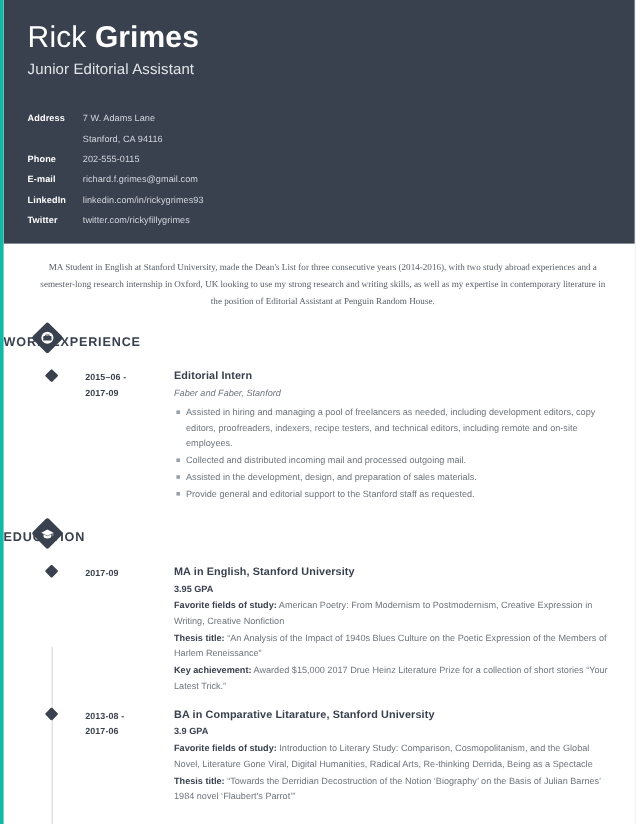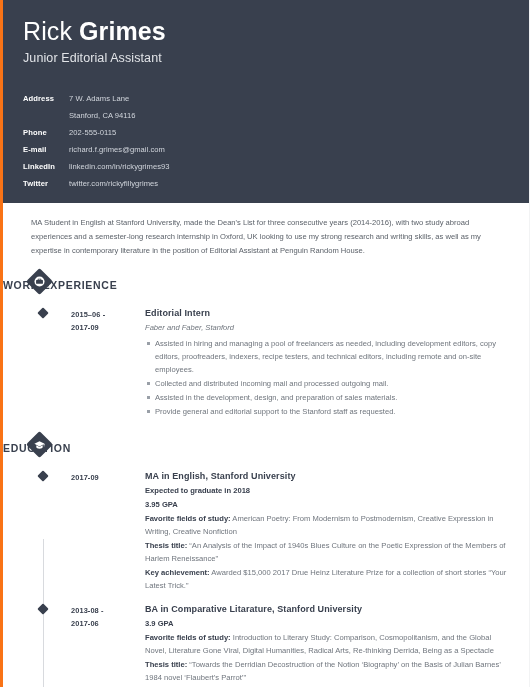--- a/index.html
+++ b/index.html
@@ -8,21 +8,21 @@
     height: 687px;
     background: #ffffff;
     font-family: "Liberation Sans", sans-serif;
     -webkit-font-smoothing: antialiased;
   }
   .page {
     position: relative;
     width: 530px;
     height: 687px;
     background: #ffffff;
-    border-left: 3px solid #f97316;
+    border-left: 3px solid #14b8a6;
     border-right: 1px solid #f2f3f4;
     overflow: hidden;
   }
 
   
   .header {
     background: #39404e;
     padding: 16px 20px 14px 20px;
   }
   .name {
@@ -63,21 +63,22 @@
     letter-spacing: 0.05px;
   }
   .contact-value .line2 { display: block; margin-top: 7px; }
 
   
   .summary {
     color: #5b6169;
     font-size: 7.6px;
     line-height: 14px;
     padding: 13px 22px 6px 28px;
-    text-align: left;
+    text-align: center;
+    font-family: Liberation Serif, serif;
   }
 
   
   .body { position: relative; padding: 0 0 14px 0; }
   .tl-line {
     position: absolute;
     left: 40px;
     top: 250px;
     width: 1px;
     background: #d8dade;
@@ -258,21 +259,20 @@
                 <rect fill="#ffffff" x="20.6" y="9.6" width="1" height="5" rx="0.5"></rect>
               </svg>
             </div>
             <div class="section-title">EDUCATION</div>
           </div>
           <div class="entry">
             <div class="entry-dot"></div>
             <div class="entry-date">2017-09</div>
             <div class="entry-body">
               <div class="entry-title">MA in English, Stanford University</div>
-              <div class="entry-strong">Expected to graduate in 2018</div>
               <div class="entry-strong">3.95 GPA</div>
               <div class="detail"><b>Favorite fields of study:</b> American Poetry: From Modernism to Postmodernism, Creative Expression in Writing, Creative Nonfiction</div>
               <div class="detail"><b>Thesis title:</b> “An Analysis of the Impact of 1940s Blues Culture on the Poetic Expression of the Members of Harlem Reneissance”</div>
               <div class="detail"><b>Key achievement:</b> Awarded $15,000 2017 Drue Heinz Literature Prize for a collection of short stories “Your Latest Trick.”</div>
             </div>
           </div>
           <div class="entry">
             <div class="entry-dot"></div>
             <div class="entry-date">2013-08 -<br>2017-06</div>
             <div class="entry-body">

